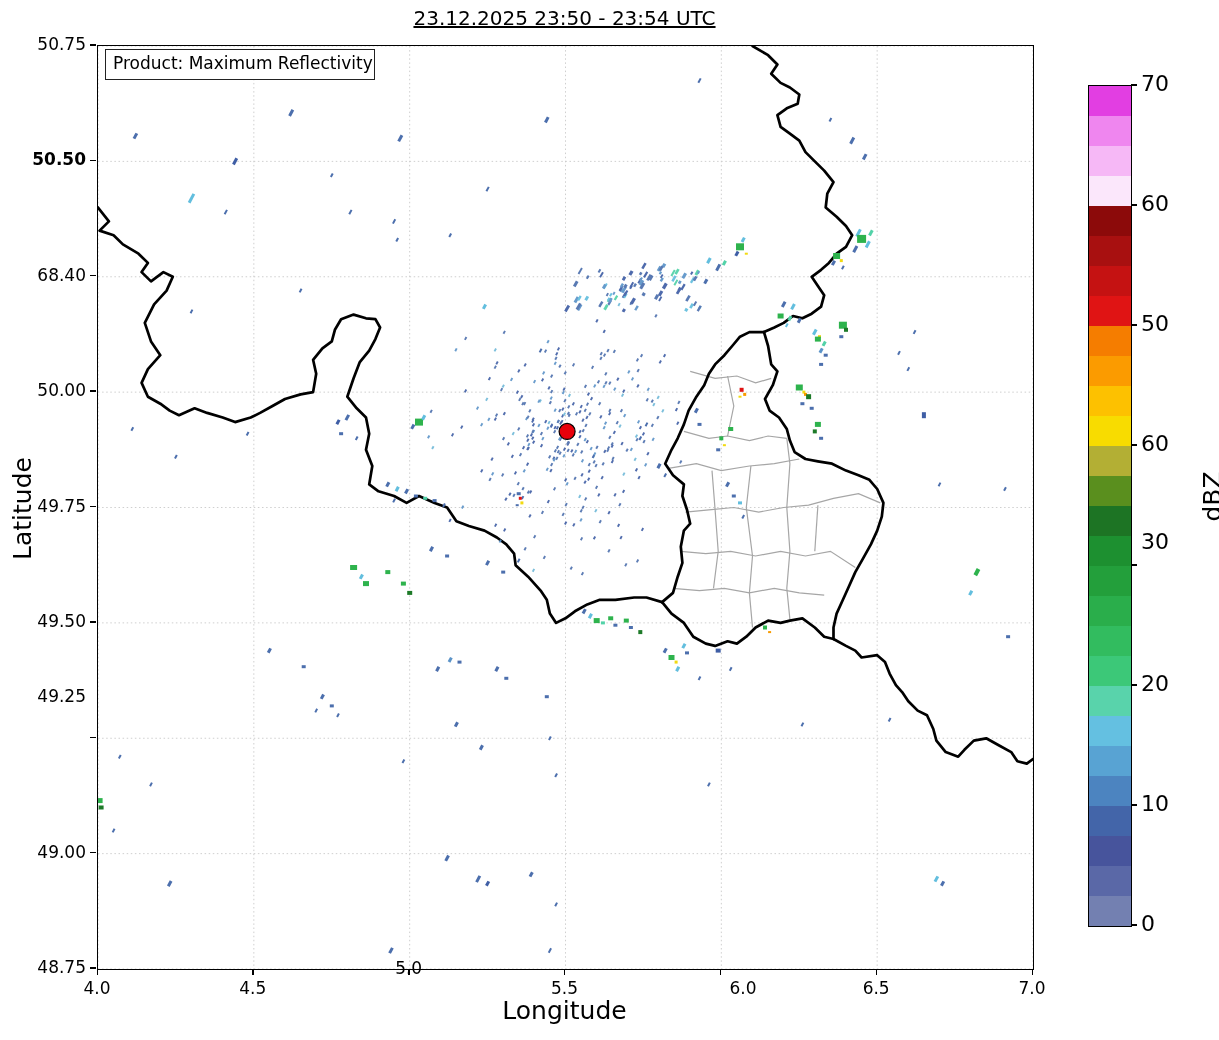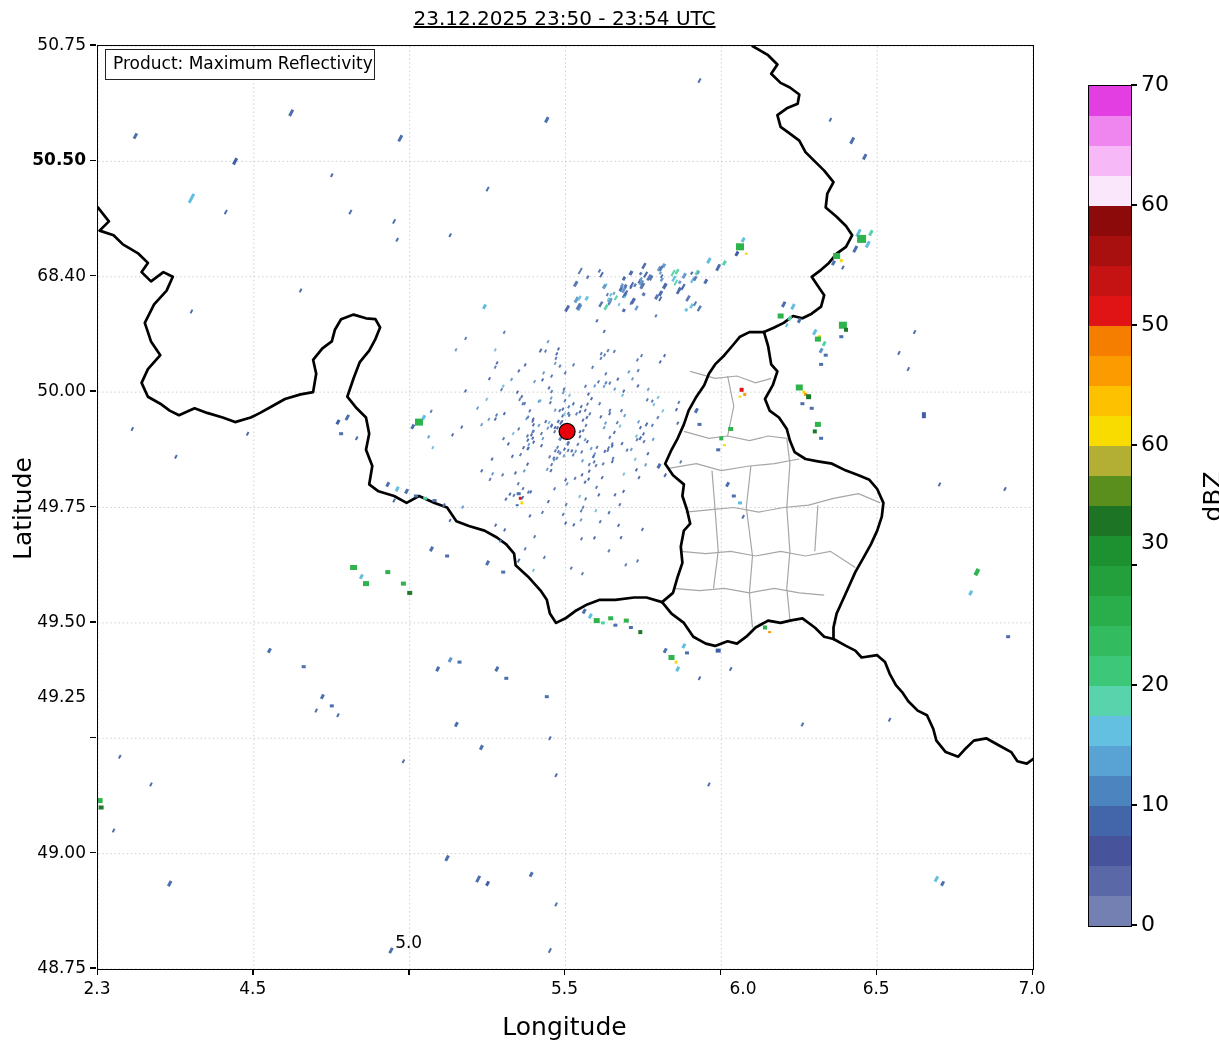--- a/index.html
+++ b/index.html
@@ -4,21 +4,21 @@
 <style>
   html,body{margin:0;padding:0;background:#ffffff;}
   body{width:1219px;height:1040px;position:relative;font-family:"DejaVu Sans",sans-serif;color:#000;overflow:hidden;}
   #title{position:absolute;left:97px;top:6px;width:935px;text-align:center;font-size:20px;text-decoration:underline;}
   #plot{position:absolute;left:97px;top:45px;width:935px;height:923px;border:1.4px solid #000;box-sizing:content-box;background:#fff;}
   #map-svg{position:absolute;left:0;top:0;}
   #info-box{position:absolute;left:7px;top:3px;background:#fff;border:1.3px solid #222;padding:2px 1px 4px 7px;font-size:17px;line-height:1.33;z-index:5;}
   .xtick-label{position:absolute;width:70px;text-align:center;font-size:17px;}
   .ytick-label{position:absolute;width:62px;text-align:right;font-size:17px;}
   .tickmark{position:absolute;background:#000;}
-  #xaxis-label{position:absolute;left:97px;top:996px;width:935px;text-align:center;font-size:25px;margin-top:16px;}
+  #xaxis-label{position:absolute;left:97px;top:996px;width:935px;text-align:center;font-size:25px;}
   #yaxis-label{position:absolute;left:-38px;top:494px;width:120px;text-align:center;font-size:25px;transform:rotate(-90deg);}
   #colorbar{position:absolute;left:1088px;top:85px;width:42px;height:840px;border:1.2px solid #000;box-sizing:content-box;}
   .cb-seg{position:absolute;left:0;width:42px;}
   .cb-tick-label{position:absolute;font-size:22px;left:1141px;}
   .cb-tickmark{position:absolute;background:#000;width:6px;height:1.4px;left:1131px;}
   #cb-label{position:absolute;left:1152px;top:482px;width:120px;text-align:center;font-size:25px;transform:rotate(-90deg);transform-origin:50% 50%;}
 </style>
 </head>
 <body>
 
@@ -621,25 +621,25 @@
       </g>
       <circle cx="469.1" cy="385.4" r="8" fill="#e8000b" stroke="#000000" stroke-width="1.2"></circle>
     </svg>
   <div id="info-box">
     <div>Product: Maximum Reflectivity</div>
   </div>
 </div>
 
 <div id="x-ticks">
     <div class="tickmark" style="left: 96.5px; top: 969.4px; width: 1.4px; height: 6px;"></div>
-    <div class="xtick-label" style="left: 62px; top: 978px;">2.3</div>
+    <div class="xtick-label" style="left: 62px; top: 978px;">4.0</div>
     <div class="tickmark" style="left: 252.333px; top: 969.4px; width: 1.4px; height: 6px;"></div>
     <div class="xtick-label" style="left: 217.833px; top: 978px;">4.5</div>
     <div class="tickmark" style="left: 408.167px; top: 969.4px; width: 1.4px; height: 6px;"></div>
-    <div class="xtick-label" style="left: 373.667px; top: 932px;">5.0</div>
+    <div class="xtick-label" style="left: 373.667px; top: 958px;">5.0</div>
     <div class="tickmark" style="left: 564px; top: 969.4px; width: 1.4px; height: 6px;"></div>
     <div class="xtick-label" style="left: 529.5px; top: 978px;">5.5</div>
     <div class="tickmark" style="left: 719.833px; top: 969.4px; width: 1.4px; height: 6px;"></div>
     <div class="xtick-label" style="left: 708px; top: 978px;">6.0</div>
     <div class="tickmark" style="left: 875.667px; top: 969.4px; width: 1.4px; height: 6px;"></div>
     <div class="xtick-label" style="left: 841.167px; top: 978px;">6.5</div>
     <div class="tickmark" style="left: 1031.5px; top: 969.4px; width: 1.4px; height: 6px;"></div>
     <div class="xtick-label" style="left: 997px; top: 978px;">7.0</div>
   </div>
 <div id="y-ticks">

